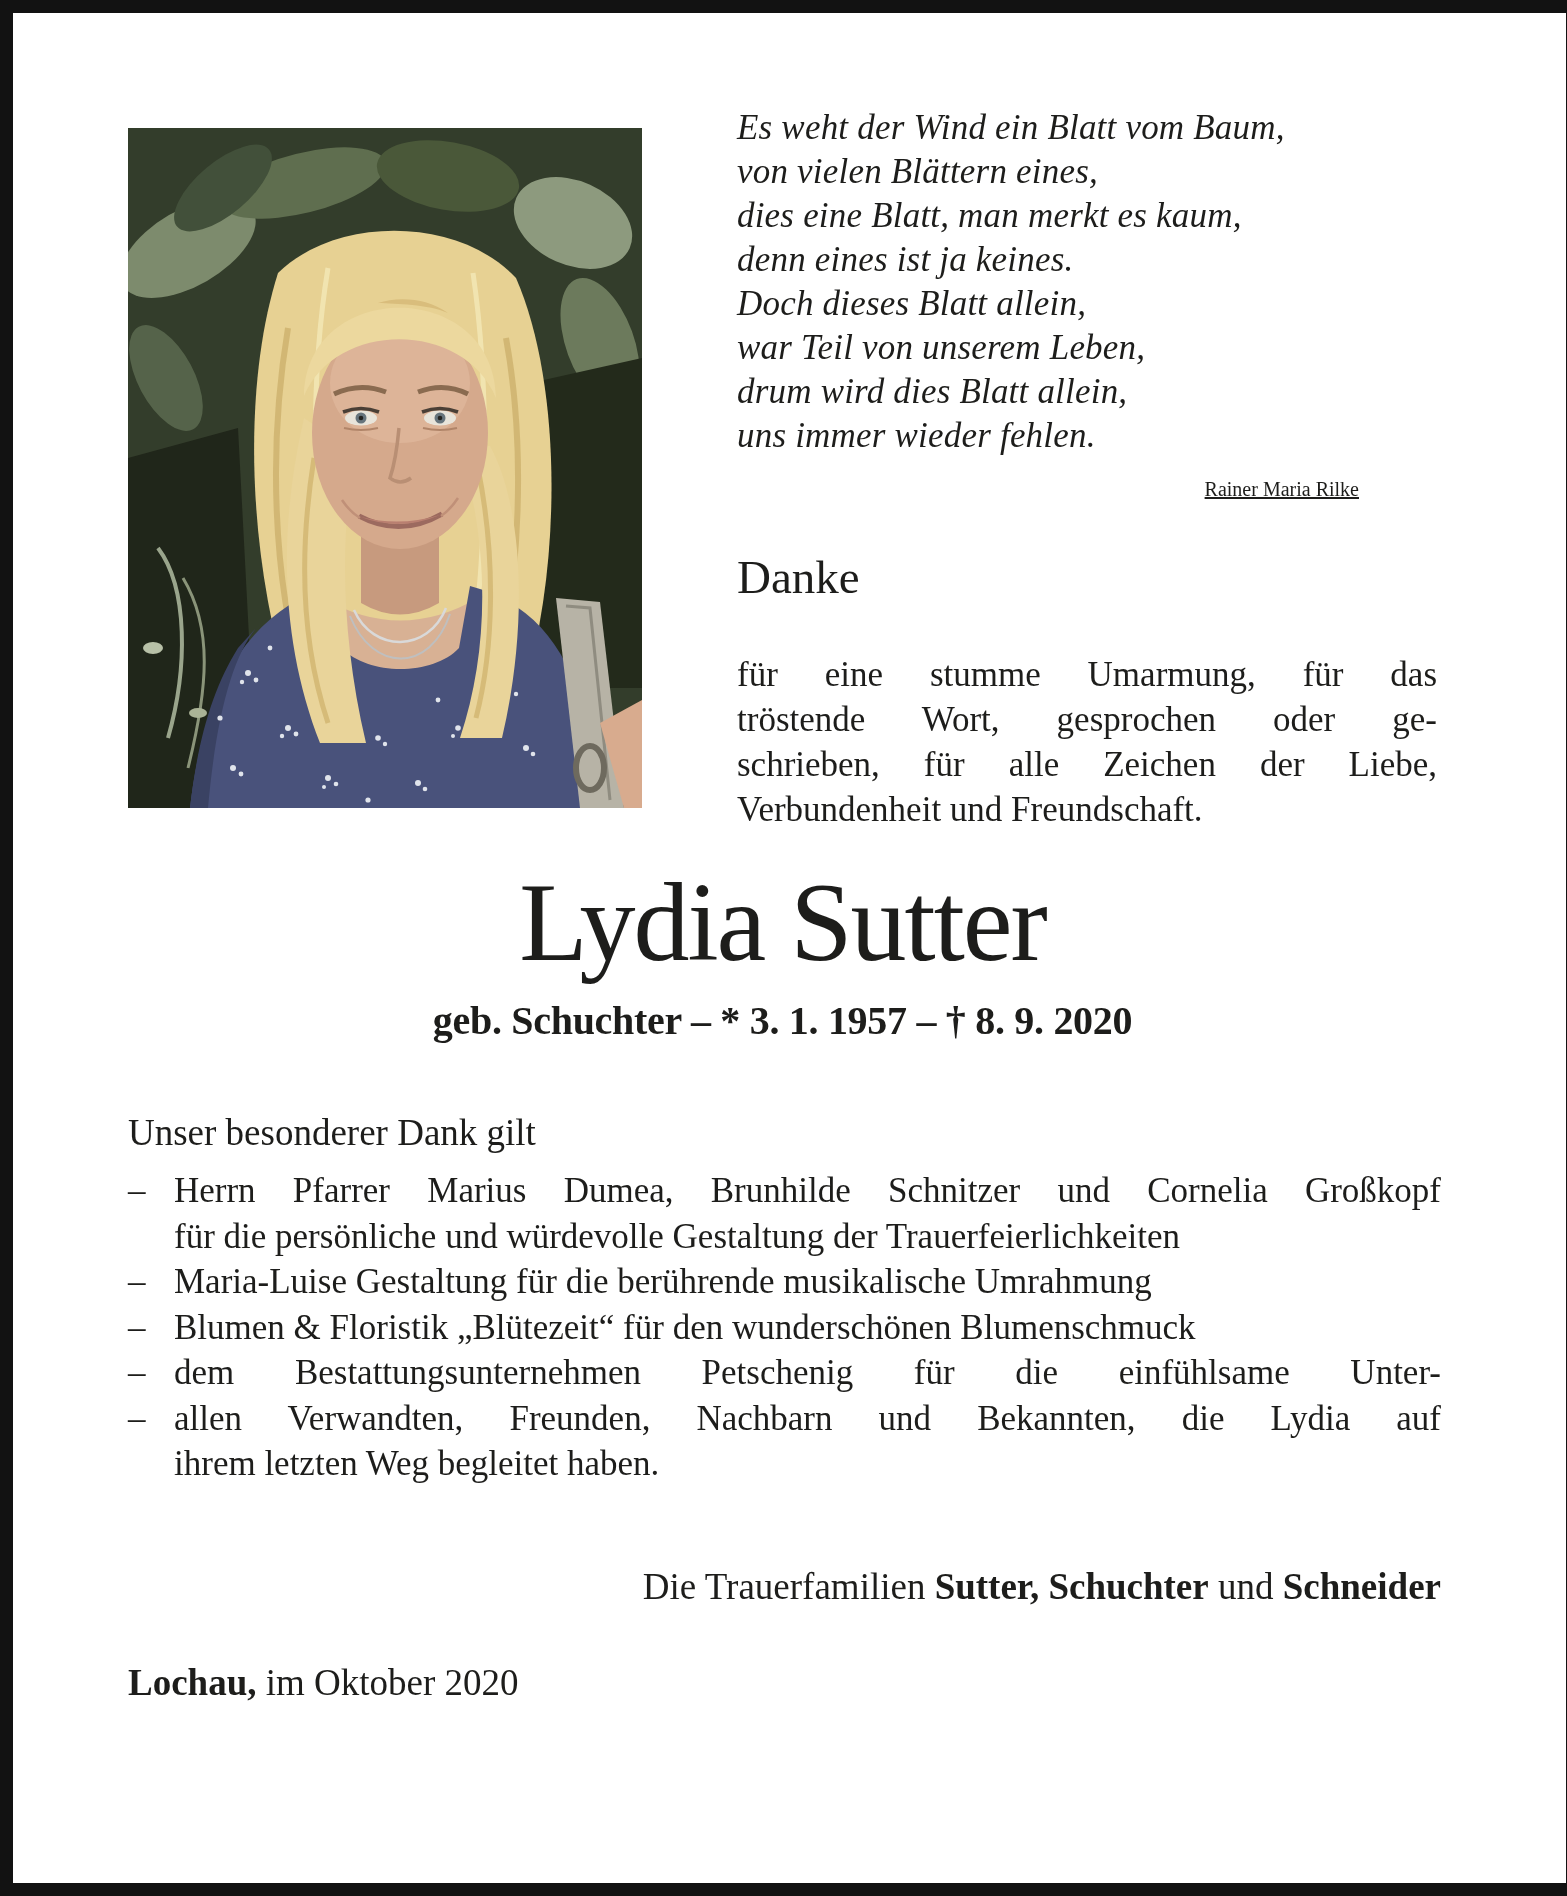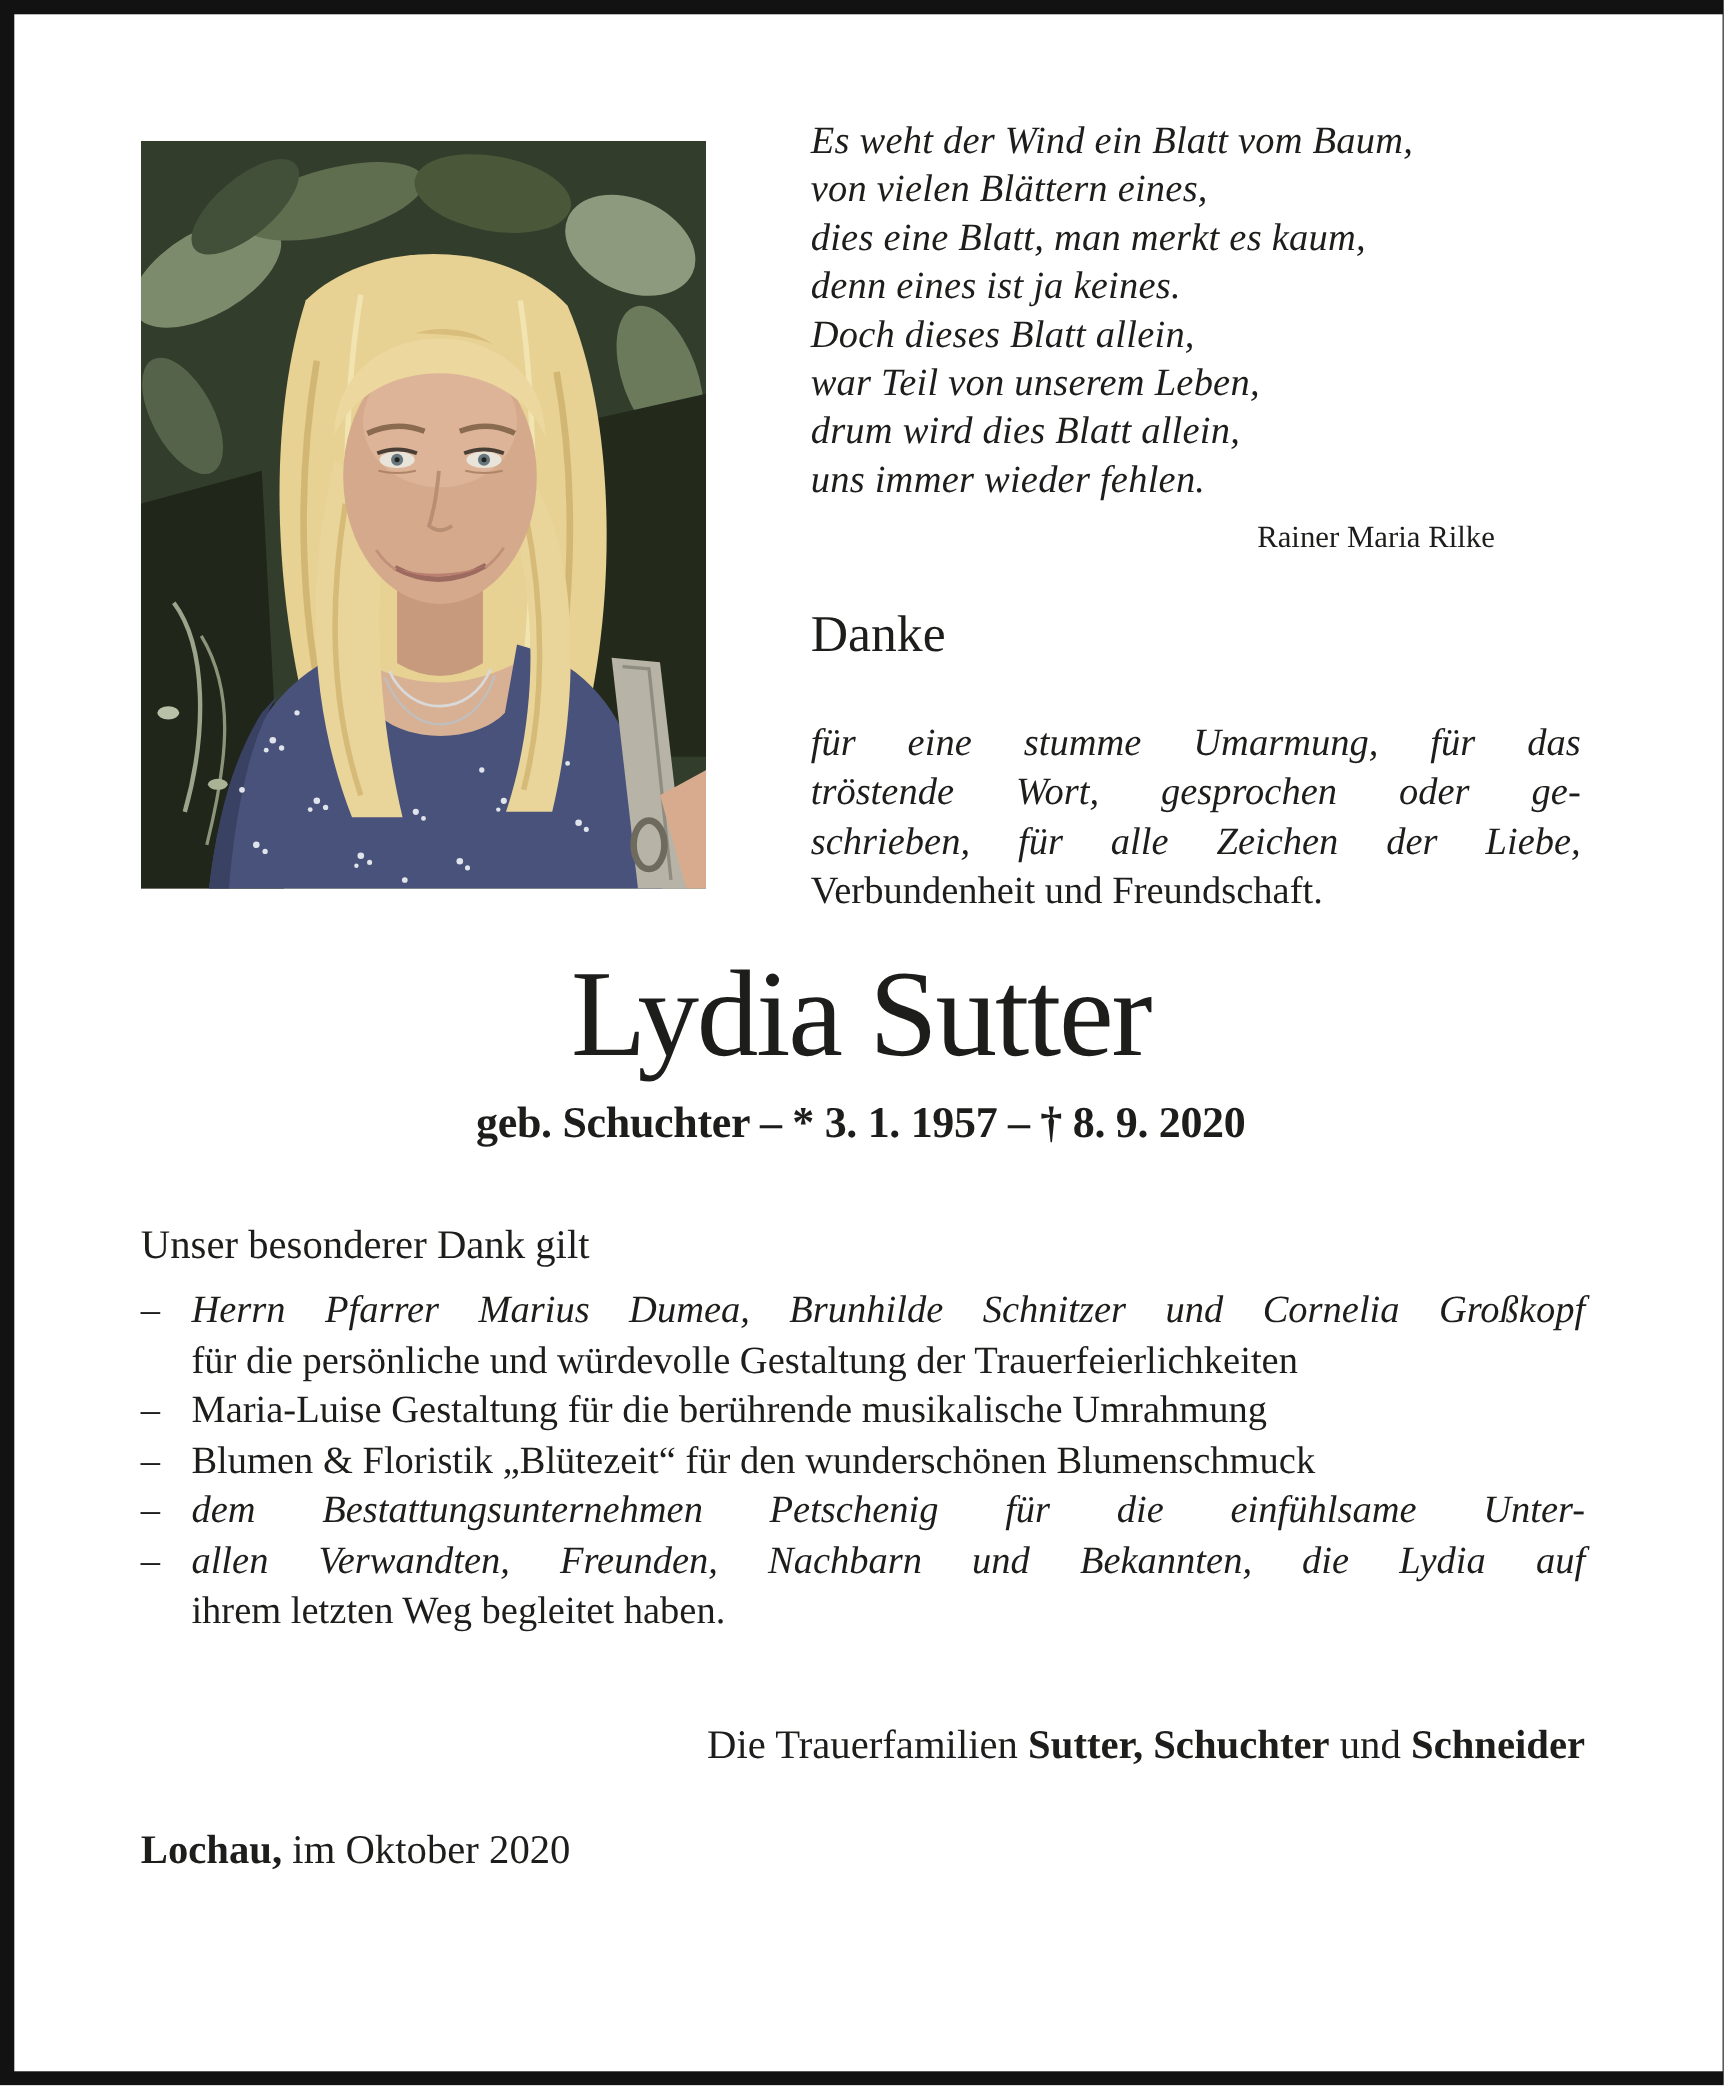--- a/index.html
+++ b/index.html
@@ -27,29 +27,29 @@
   .right-col{
     position:absolute;left:737px;top:106px;width:700px;
   }
   .poem{
     font-style:italic;
     font-size:35px;line-height:44px;
     letter-spacing:.2px;
   }
   .attribution{
     text-align:right;padding-right:78px;
-    font-size:28px;line-height:38px;margin-top:12px;
+    font-size:20px;line-height:38px;margin-top:12px;text-decoration:underline;
   }
   .danke{
     font-size:47px;line-height:54px;margin-top:42px;font-weight:normal;
   }
   .thanks-par{
     margin-top:48px;font-size:35px;line-height:45px;width:700px;
   }
-  .jline{text-align:justify;text-align-last:justify;font-style:italic;}
+  .jline{text-align:justify;text-align-last:justify;}
 
   .name{
     position:absolute;left:125px;top:862px;width:1315px;
     text-align:center;font-size:112px;line-height:120px;
     letter-spacing:-2px;
   }
   .vitals{
     position:absolute;left:125px;top:996px;width:1315px;
     text-align:center;font-size:40px;line-height:50px;font-weight:bold;
     letter-spacing:-0.3px;

